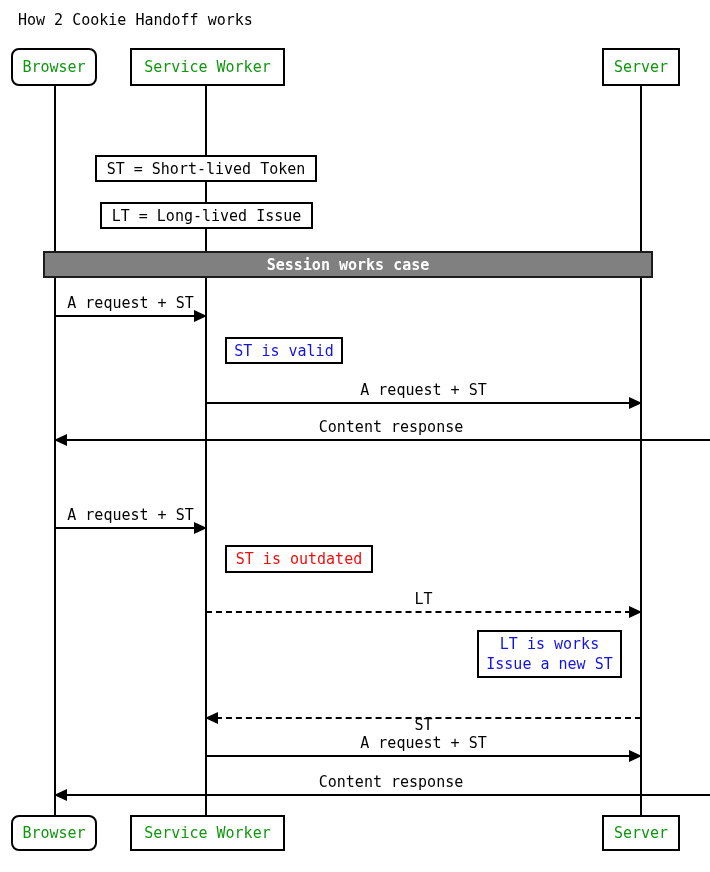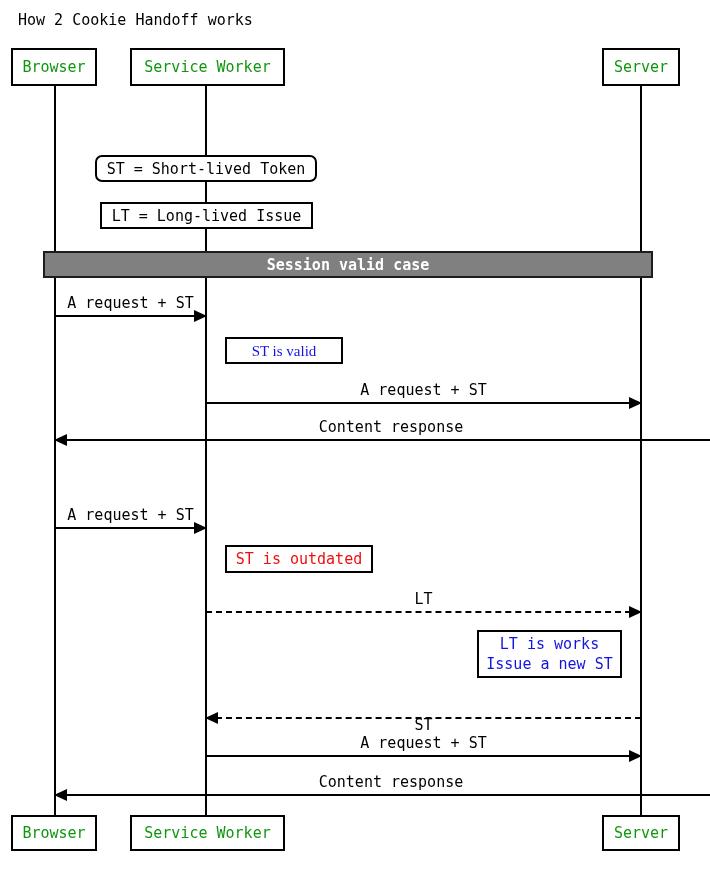--- a/index.html
+++ b/index.html
@@ -46,40 +46,40 @@
     border: 2px solid var(--c-line, #000);
     background: #ffffff;
     color: var(--c-actor-text, #0f960f);
     display: flex;
     align-items: center;
     justify-content: center;
     white-space: pre;
   }
   .actor.top    { top: 48px;  height: 38px; }
   .actor.bottom { top: 815px; height: 36px; }
-  .actor.a-browser { left: 11px;  width: 86px;  }
+  .actor.a-browser { left: 11px;  width: 86px; border-radius: 8px;  }
   .actor.a-sw      { left: 130px; width: 155px; }
   .actor.a-server  { left: 602px; width: 78px;  }
 
   
   .note {
     position: absolute;
     box-sizing: border-box;
     border: 2px solid var(--c-line, #000);
     background: #ffffff;
     display: flex;
     flex-direction: column;
     align-items: center;
     justify-content: center;
     white-space: pre;
     line-height: 20px;
   }
-  .n-st-def      { left: 95px;  top: 155px; width: 222px; height: 27px; border-radius: 7px; }
+  .n-st-def      { left: 95px;  top: 155px; width: 222px; height: 27px; }
   .n-lt-def      { left: 100px; top: 202px; width: 213px; height: 27px; }
-  .n-st-valid    { left: 225px; top: 337px; width: 118px; height: 27px; color: var(--c-note-info, #1414e1); font-family: Liberation Serif, serif; }
+  .n-st-valid    { left: 225px; top: 337px; width: 118px; height: 27px; color: var(--c-note-info, #1414e1); }
   .n-st-outdated { left: 225px; top: 545px; width: 148px; height: 28px; color: var(--c-note-error, #f20d0d); }
   .n-lt-valid    { left: 477px; top: 630px; width: 145px; height: 48px; color: var(--c-note-info, #1414e1); }
 
   
   .divider {
     position: absolute;
     left: 43px;
     width: 610px;
     height: 27px;
     box-sizing: border-box;
@@ -153,21 +153,21 @@
   <div class="lifeline ll-sw"></div>
   <div class="lifeline ll-server"></div>
 
   <div class="actor top a-browser">Browser</div>
   <div class="actor top a-sw">Service Worker</div>
   <div class="actor top a-server">Server</div>
 
   <div class="note n-st-def">ST = Short-lived Token</div>
   <div class="note n-lt-def">LT = Long-lived Issue</div>
 
-  <div class="divider d-valid">Session valid case</div>
+  <div class="divider d-valid">Session works case</div>
 
   <div class="msg-label span-b-sw lbl-m1">A request + ST</div>
   <div class="msg-line solid span-b-sw line-m1">
     <span class="head right"></span>
   </div>
 
   <div class="note n-st-valid">ST is valid</div>
 
   <div class="msg-label span-sw-sv lbl-m2">A request + ST</div>
   <div class="msg-line solid span-sw-sv line-m2">

